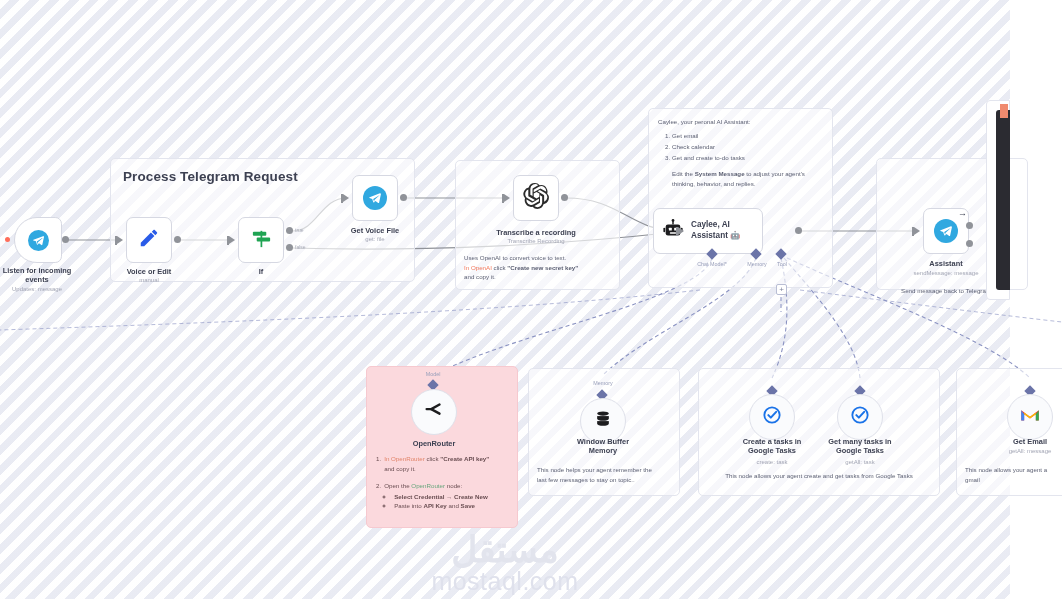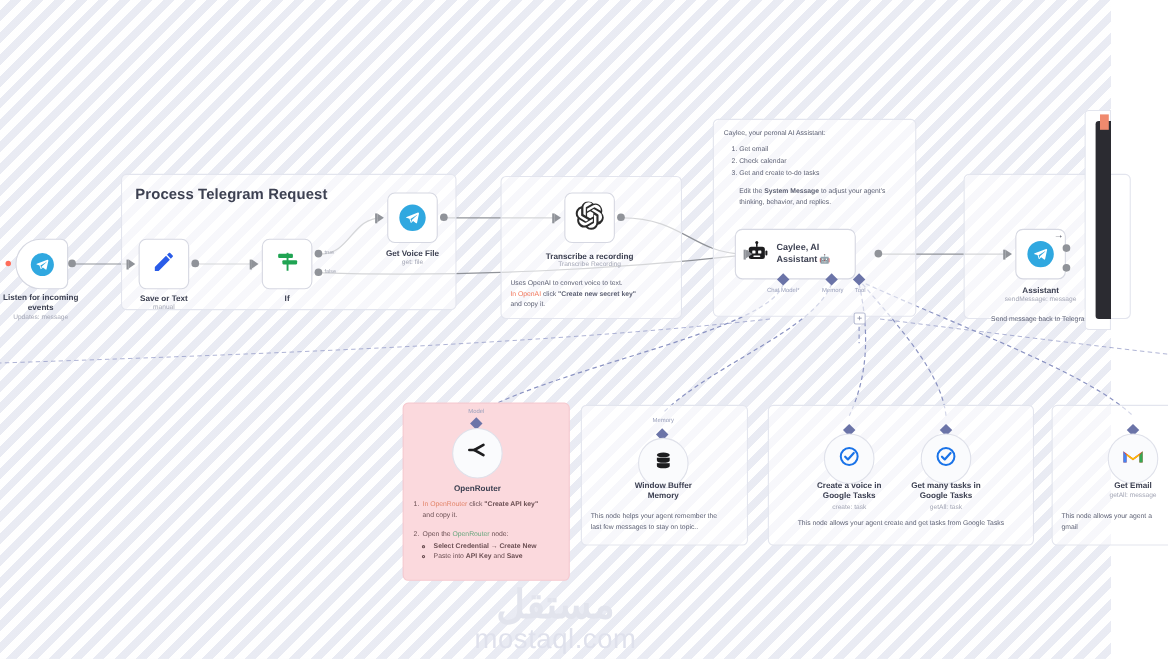--- a/index.html
+++ b/index.html
@@ -382,21 +382,21 @@
   <div class="node" style="left:126px; top:217px;">
     <span>
       <svg width="22" height="22" viewBox="0 0 24 24">
           <path fill="#2a5ce8" d="M3 17.2V21h3.8L17.9 9.9l-3.8-3.8L3 17.2zM20.7 7.1c.4-.4.4-1 0-1.4l-2.4-2.4c-.4-.4-1-.4-1.4 0l-1.8 1.8 3.8 3.8 1.8-1.8z"></path>
         </svg>
     </span>
   </div>
   <div class="inbar" style="left:115px; top:236px;"></div>
   <div class="inarrow" style="left:117px; top:236px;"></div>
   <div class="dot" style="left:174px; top:236px;"></div>
-  <div class="node-title" style="left:149px; top:267px;">Save or Text</div>
+  <div class="node-title" style="left:149px; top:267px;">Voice or Edit</div>
   <div class="node-sub" style="left:149px; top:277px;">manual</div>
 
   <div class="node" style="left:238px; top:217px;">
     <span>
       <svg width="23" height="23" viewBox="0 0 24 24">
         <rect x="3" y="5" width="14" height="4" rx="1" fill="#20a453"></rect>
         <rect x="7" y="11" width="14" height="4" rx="1" fill="#20a453"></rect>
         <rect x="11" y="4" width="1.8" height="17" fill="#20a453"></rect>
       </svg>
     </span>
@@ -428,21 +428,21 @@
         <path fill="#2b2b2b" d="M22.3 9.9a5.9 5.9 0 0 0-.5-4.9 6 6 0 0 0-6.4-2.9A6 6 0 0 0 10.9.1a6 6 0 0 0-5.7 4.1 5.9 5.9 0 0 0-4 2.9 6 6 0 0 0 .7 7 5.9 5.9 0 0 0 .5 4.9 6 6 0 0 0 6.4 2.9 5.9 5.9 0 0 0 4.5 2 6 6 0 0 0 5.7-4.2 5.9 5.9 0 0 0 4-2.9 6 6 0 0 0-.7-7zm-9 12.4a4.4 4.4 0 0 1-2.8-1l.1-.1 4.7-2.7a.8.8 0 0 0 .4-.7v-6.6l2 1.2v5.5a4.5 4.5 0 0 1-4.4 4.4zM3.8 18.1a4.4 4.4 0 0 1-.5-3l.1.1 4.7 2.7a.8.8 0 0 0 .8 0l5.8-3.3v2.3l-4.8 2.8a4.5 4.5 0 0 1-6.1-1.6zm-1.2-10a4.4 4.4 0 0 1 2.3-2v5.6a.8.8 0 0 0 .4.7l5.7 3.3-2 1.2-4.7-2.8a4.5 4.5 0 0 1-1.7-6zM19.3 11l-5.8-3.4 2-1.1 4.7 2.7a4.4 4.4 0 0 1-.7 8v-5.5a.8.8 0 0 0-.4-.7zm2-3-.1-.1-4.7-2.7a.8.8 0 0 0-.8 0L9.9 8.5V6.2l4.8-2.7a4.4 4.4 0 0 1 6.6 4.5zM8.8 12.1l-2-1.2V5.4a4.4 4.4 0 0 1 7.3-3.4l-.1.1L9.2 4.8a.8.8 0 0 0-.4.7v6.6zm1.1-2.3L12.5 8.3l2.6 1.5v3L12.5 14.3l-2.6-1.5z"></path>
       </svg>
     </span>
   </div>
   <div class="inbar" style="left:502px; top:194px;"></div>
   <div class="inarrow" style="left:504px; top:194px;"></div>
   <div class="dot" style="left:561px; top:194px;"></div>
   <div class="node-title" style="left:536px; top:228px;">Transcribe a recording</div>
   <div class="node-sub" style="left:536px; top:238px;">Transcribe Recording</div>
 
-  <div class="node wide" style="left:668px; top:208px;">
+  <div class="node wide" style="left:653px; top:208px;">
     <span>
       <svg width="22" height="22" viewBox="0 0 24 24">
         <rect x="4" y="7" width="16" height="12" rx="2.5" fill="#1d1d1f"></rect>
         <rect x="7.5" y="10.5" width="3.2" height="3.2" rx="0.6" fill="#fff"></rect>
         <rect x="13.3" y="10.5" width="3.2" height="3.2" rx="0.6" fill="#fff"></rect>
         <rect x="8.5" y="15.5" width="7" height="1.6" rx="0.8" fill="#fff"></rect>
         <rect x="11.2" y="3" width="1.6" height="4" fill="#1d1d1f"></rect>
         <circle cx="12" cy="2.6" r="1.5" fill="#1d1d1f"></circle>
         <rect x="1.5" y="10.5" width="2" height="5" rx="1" fill="#1d1d1f"></rect>
         <rect x="20.5" y="10.5" width="2" height="5" rx="1" fill="#1d1d1f"></rect>
@@ -514,21 +514,21 @@
   <div class="diamond" style="left:768px; top:387px;"></div>
   <div class="cnode" style="left:749px; top:394px;">
     <span>
       <svg width="20" height="20" viewBox="0 0 24 24">
         <circle cx="12" cy="12" r="9.2" fill="none" stroke="#1a73e8" stroke-width="2.2"></circle>
         <path d="M7.6 12.2 L10.6 15.2 L17 8.2" stroke="#1a73e8" stroke-width="2.4" fill="none" stroke-linecap="round" stroke-linejoin="round"></path>
       </svg>
     </span>
   </div>
   <div class="cnode-title" style="left:772px; top:437px;">
-    <span style="display:block;">Create a voice in</span>
+    <span style="display:block;">Create a tasks in</span>
     <span style="display:block;">Google Tasks</span>
   </div>
   <div class="cnode-sub" style="left:772px; top:459px;">create: task</div>
 
   <div class="diamond" style="left:856px; top:387px;"></div>
   <div class="cnode" style="left:837px; top:394px;">
     <span>
       <svg width="20" height="20" viewBox="0 0 24 24">
         <circle cx="12" cy="12" r="9.2" fill="none" stroke="#1a73e8" stroke-width="2.2"></circle>
         <path d="M7.6 12.2 L10.6 15.2 L17 8.2" stroke="#1a73e8" stroke-width="2.4" fill="none" stroke-linecap="round" stroke-linejoin="round"></path>

